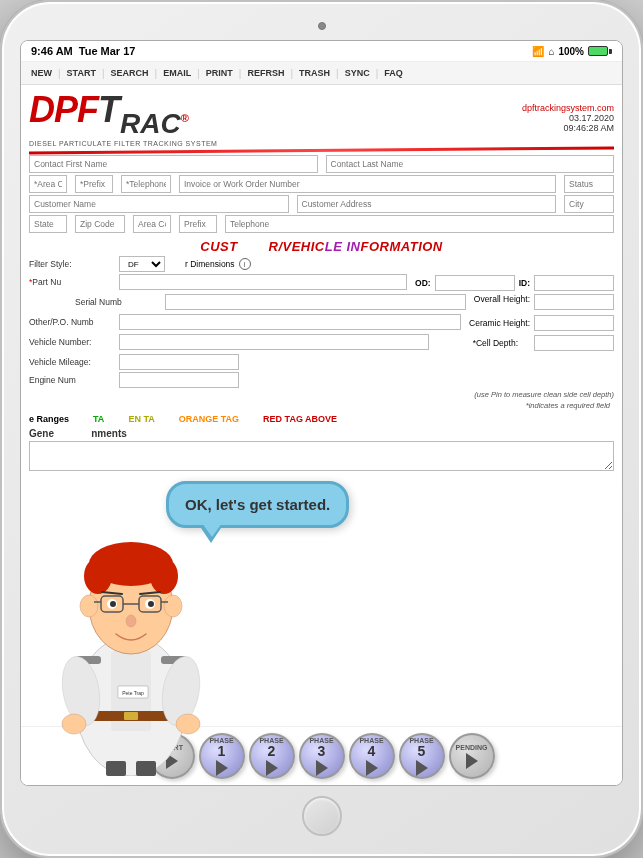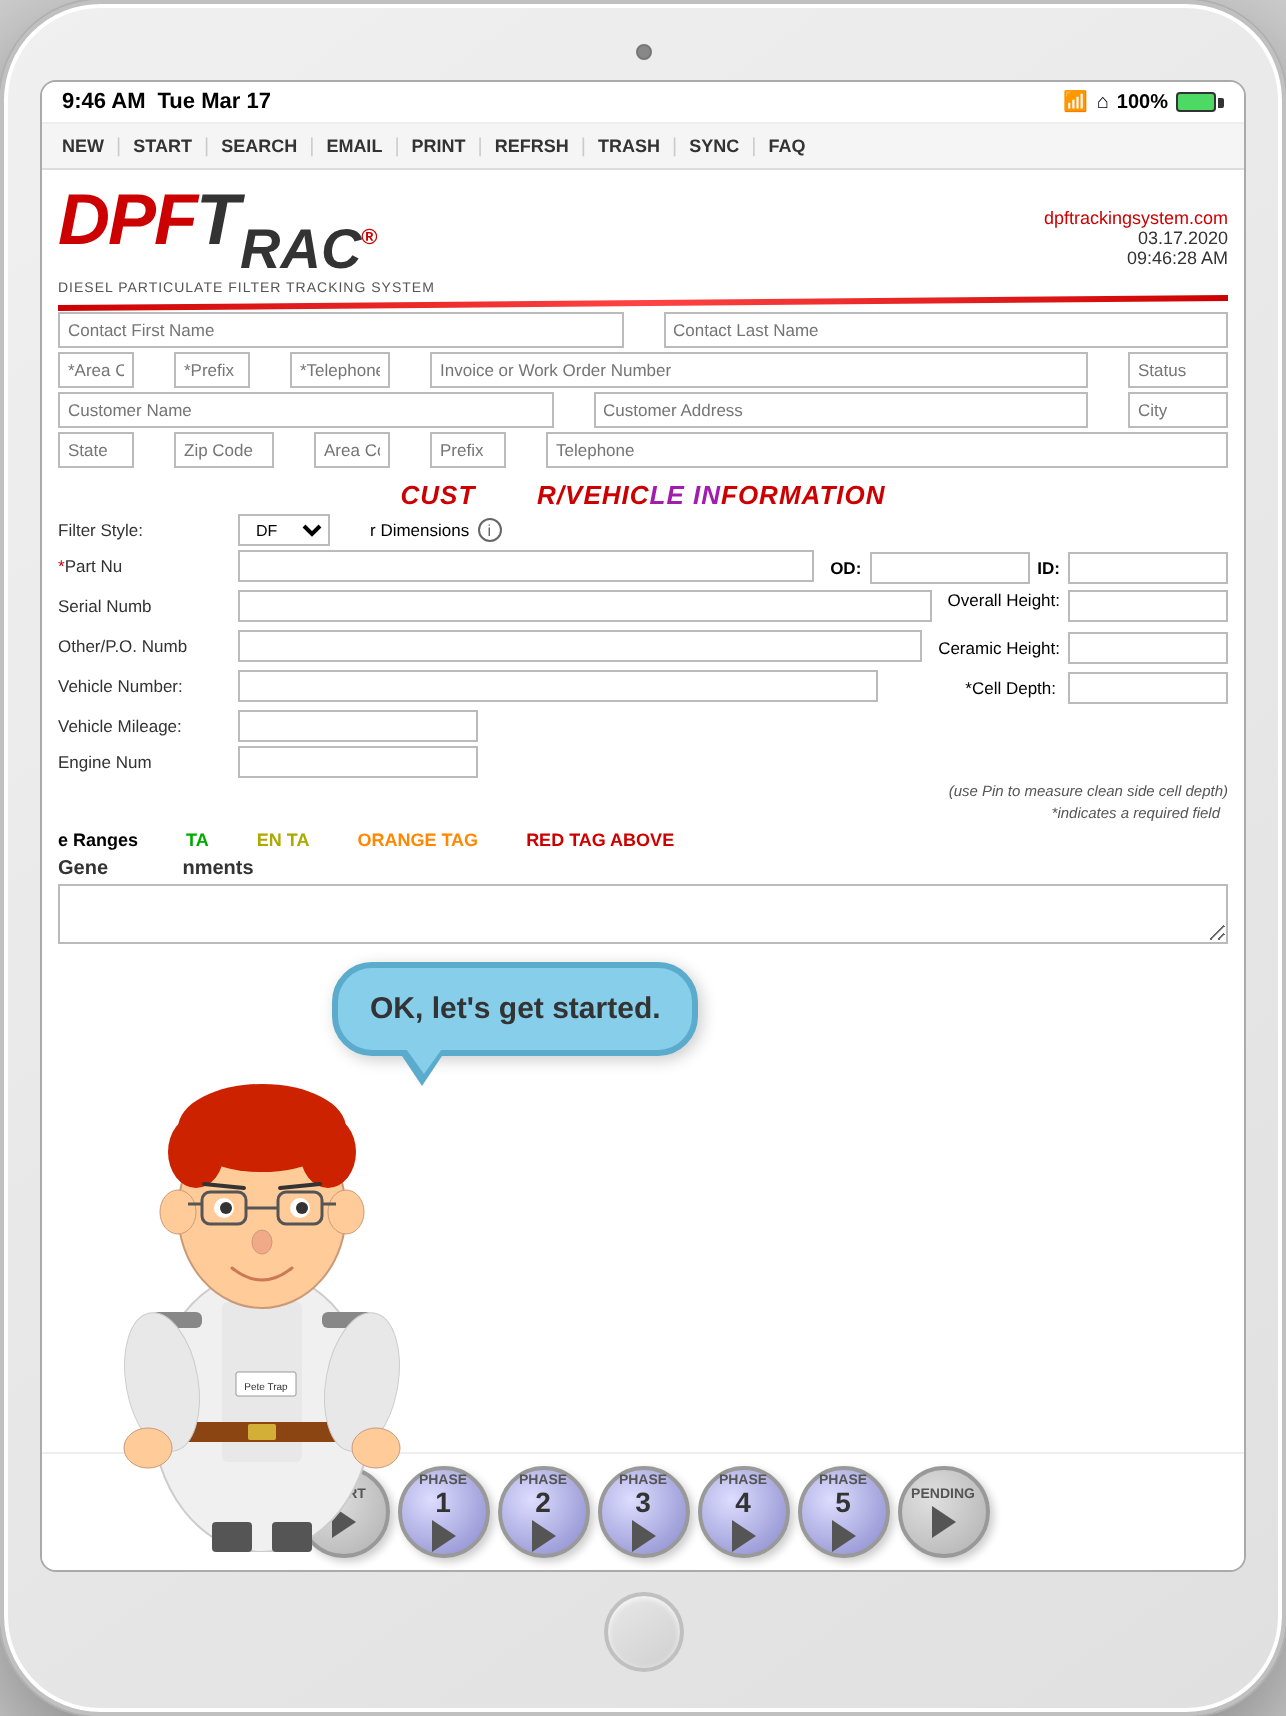--- a/index.html
+++ b/index.html
@@ -155,21 +155,21 @@
     
     .form-area {
       flex: 1;
       padding: 0 8px 4px 8px;
       overflow-y: auto;
       font-size: 9px;
     }
 
     .form-row {
       display: flex;
-      gap: 20px;
+      gap: 8px;
       margin-bottom: 2px;
     }
 
     .form-input {
       flex: 1;
       border: 1px solid #bbb;
       padding: 3px 4px;
       font-size: 8.5px;
       color: #888;
       background: white;
@@ -510,21 +510,21 @@
         <div style="display:flex;align-items:center;gap:4px;">
           <span style="font-size:8.5px;font-weight:700;">OD:</span>
           <input class="field-input-sm" type="text" style="">
           <span style="font-size:8.5px;font-weight:700;">ID:</span>
           <input class="field-input-sm" type="text" style="">
         </div>
       </div>
 
       
       <div style="display:flex;gap:8px;margin-bottom:2px;">
-        <div style="flex:1;">
+        <div style="flex:1;margin-left:46px;">
           <div class="field-row">
             <span class="field-label">Serial Numb</span>
             <input class="field-input" type="text" style="">
           </div>
         </div>
         <div style="display:flex;gap:4px;">
           <span style="font-size:8.5px;">Overall Height:</span>
           <input class="field-input-sm" type="text" style="">
         </div>
       </div>
@@ -544,21 +544,21 @@
       </div>
 
       
       <div style="display:flex;gap:8px;margin-bottom:2px;">
         <div style="flex:1;">
           <div class="field-row">
             <span class="field-label">Vehicle Number:</span>
             <input class="field-input" type="text" style="">
           </div>
         </div>
-        <div style="display:flex;align-items:center;gap:6px;margin-left:36px;">
+        <div style="display:flex;align-items:center;gap:16px;margin-left:36px;">
           <span style="font-size:8.5px;">*Cell Depth:</span>
           <input class="field-input-sm" type="text" style="">
         </div>
       </div>
 
       
       <div class="field-row">
         <span class="field-label">Vehicle Mileage:</span>
         <input class="field-input" type="text" style="max-width: 120px;">
       </div>

